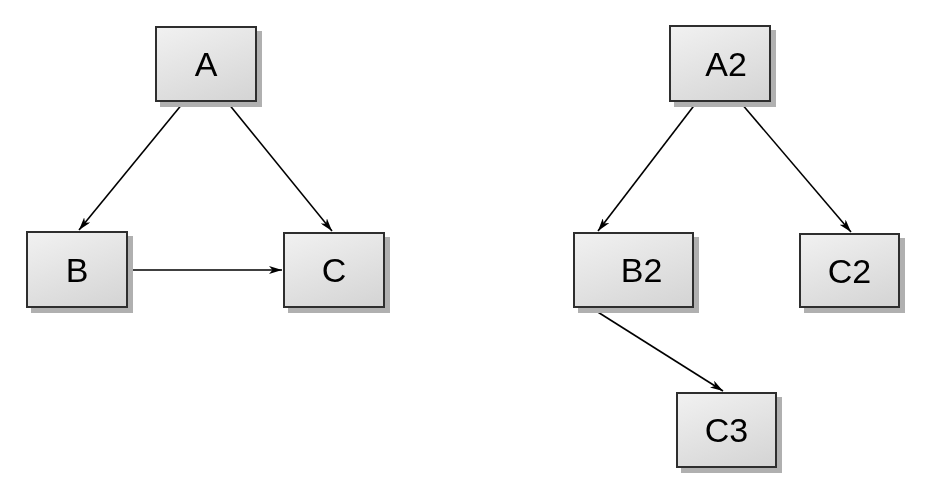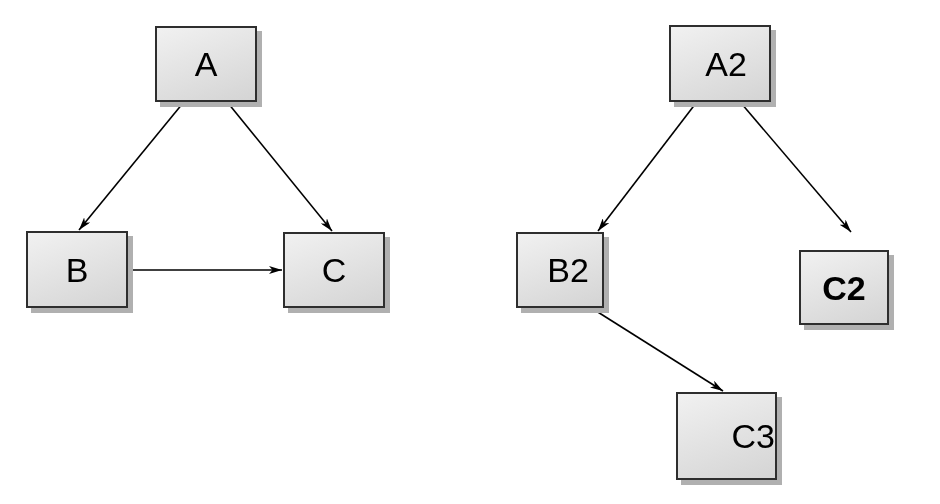--- a/index.html
+++ b/index.html
@@ -79,23 +79,23 @@
       </div>
       <div class="node" style="left: 26px; top: 231px; width: 102px; height: 77px;">
         <span class="node-label">B</span>
       </div>
       <div class="node" style="left: 283px; top: 232px; width: 102px; height: 76px;">
         <span class="node-label">C</span>
       </div>
       <div class="node" style="left: 669px; top: 25px; width: 102px; height: 77px; padding-left: 12px;">
         <span class="node-label">A2</span>
       </div>
-      <div class="node" style="left: 516px; top: 232px; width: 88px; height: 76px; padding-left: 16px;">
+      <div class="node" style="left: 573px; top: 232px; width: 121px; height: 76px; padding-left: 16px;">
         <span class="node-label">B2</span>
       </div>
-      <div class="node" style="left: 799px; top: 250px; width: 90px; height: 75px; font-weight: bold;">
+      <div class="node" style="left: 799px; top: 233px; width: 101px; height: 75px;">
         <span class="node-label">C2</span>
       </div>
-      <div class="node" style="left: 676px; top: 392px; width: 101px; height: 88px; justify-content: flex-end;">
+      <div class="node" style="left: 676px; top: 392px; width: 101px; height: 76px;">
         <span class="node-label">C3</span>
       </div>
     </div>
 </div>
 
 </body></html>

